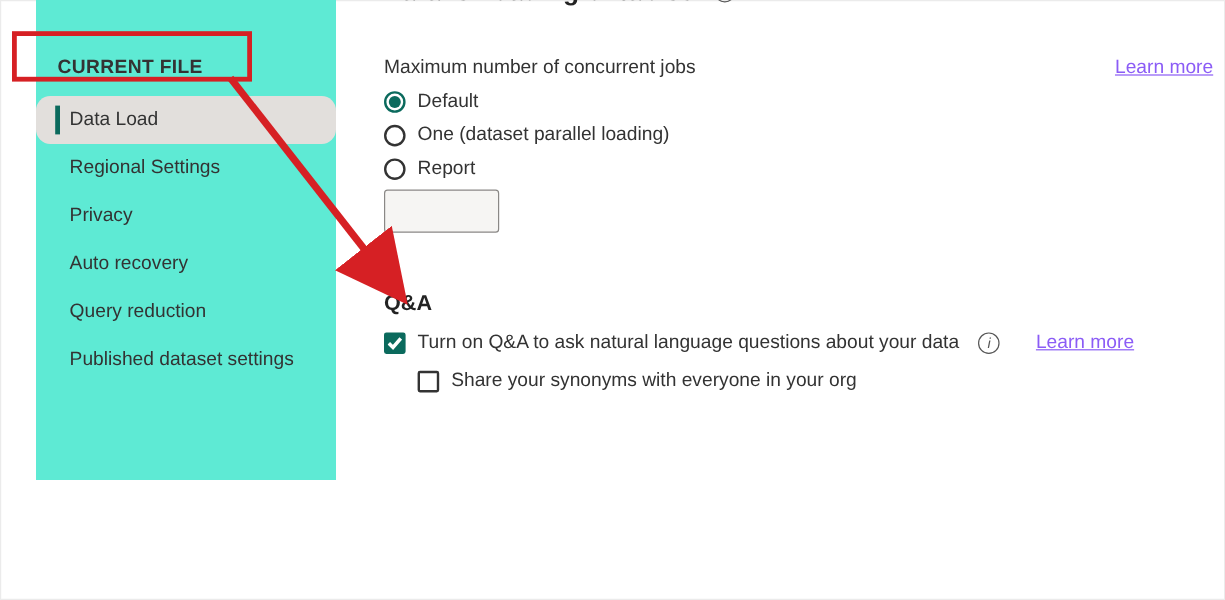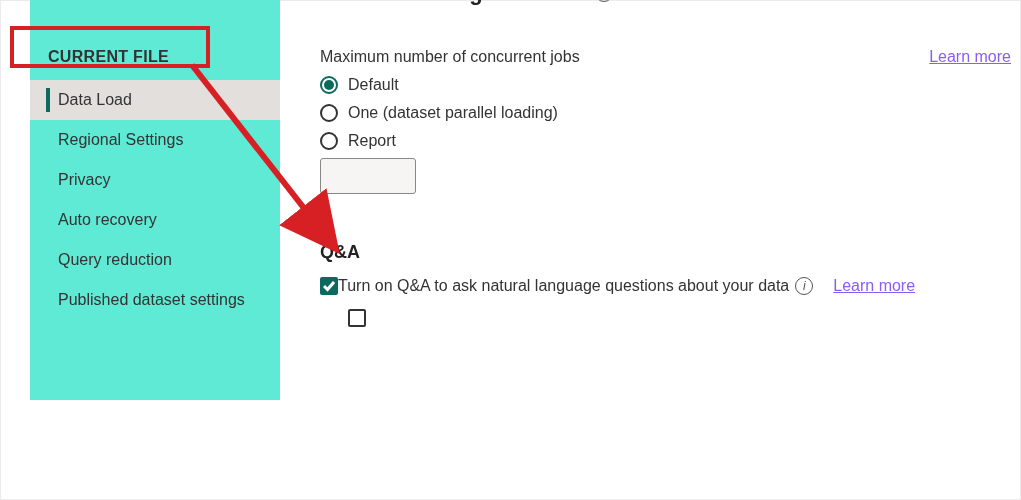--- a/index.html
+++ b/index.html
@@ -35,20 +35,21 @@
     color: #333;
   }
   .side-item {
     height: 40px;
     display: flex; align-items: center;
     padding-left: 28px;
     font-size: 16px;
     color: #333;
     cursor: pointer;
     user-select: none;
+    border-radius: 12px;
   }
   .side-item.active {
     background: #e2dfdc;
     position: relative;
   }
   .side-item.active::before {
     content: "";
     position: absolute;
     left: 16px; top: 8px; bottom: 8px;
     width: 4px;
@@ -123,20 +124,21 @@
 
   
   .qa-title {
     font-size: 18px;
     font-weight: 600;
     color: #232323;
     margin-top: 48px;
   }
   .check-row {
     display: flex; align-items: flex-end;
+    gap: 10px;
     margin-top: 14px;
     font-size: 16px;
     color: #333;
     cursor: pointer;
     user-select: none;
   }
   .checkbox {
     width: 18px; height: 18px;
     border: 2px solid #333;
     border-radius: 2px;
@@ -263,17 +265,18 @@
       <span class="info-icon">i</span>
       <a class="link" style="margin-left:20px;">Learn more</a>
     </div>
 
     <div class="check-row indent">
       <span class="checkbox">
         <svg viewBox="0 0 12 12">
             <polyline points="1,6 4.5,9.5 11,2"></polyline>
           </svg>
       </span>
+      <span>Share your synonyms with everyone in your org</span>
     </div>
 
   </div>
 
 </div>
 
 </body></html>

